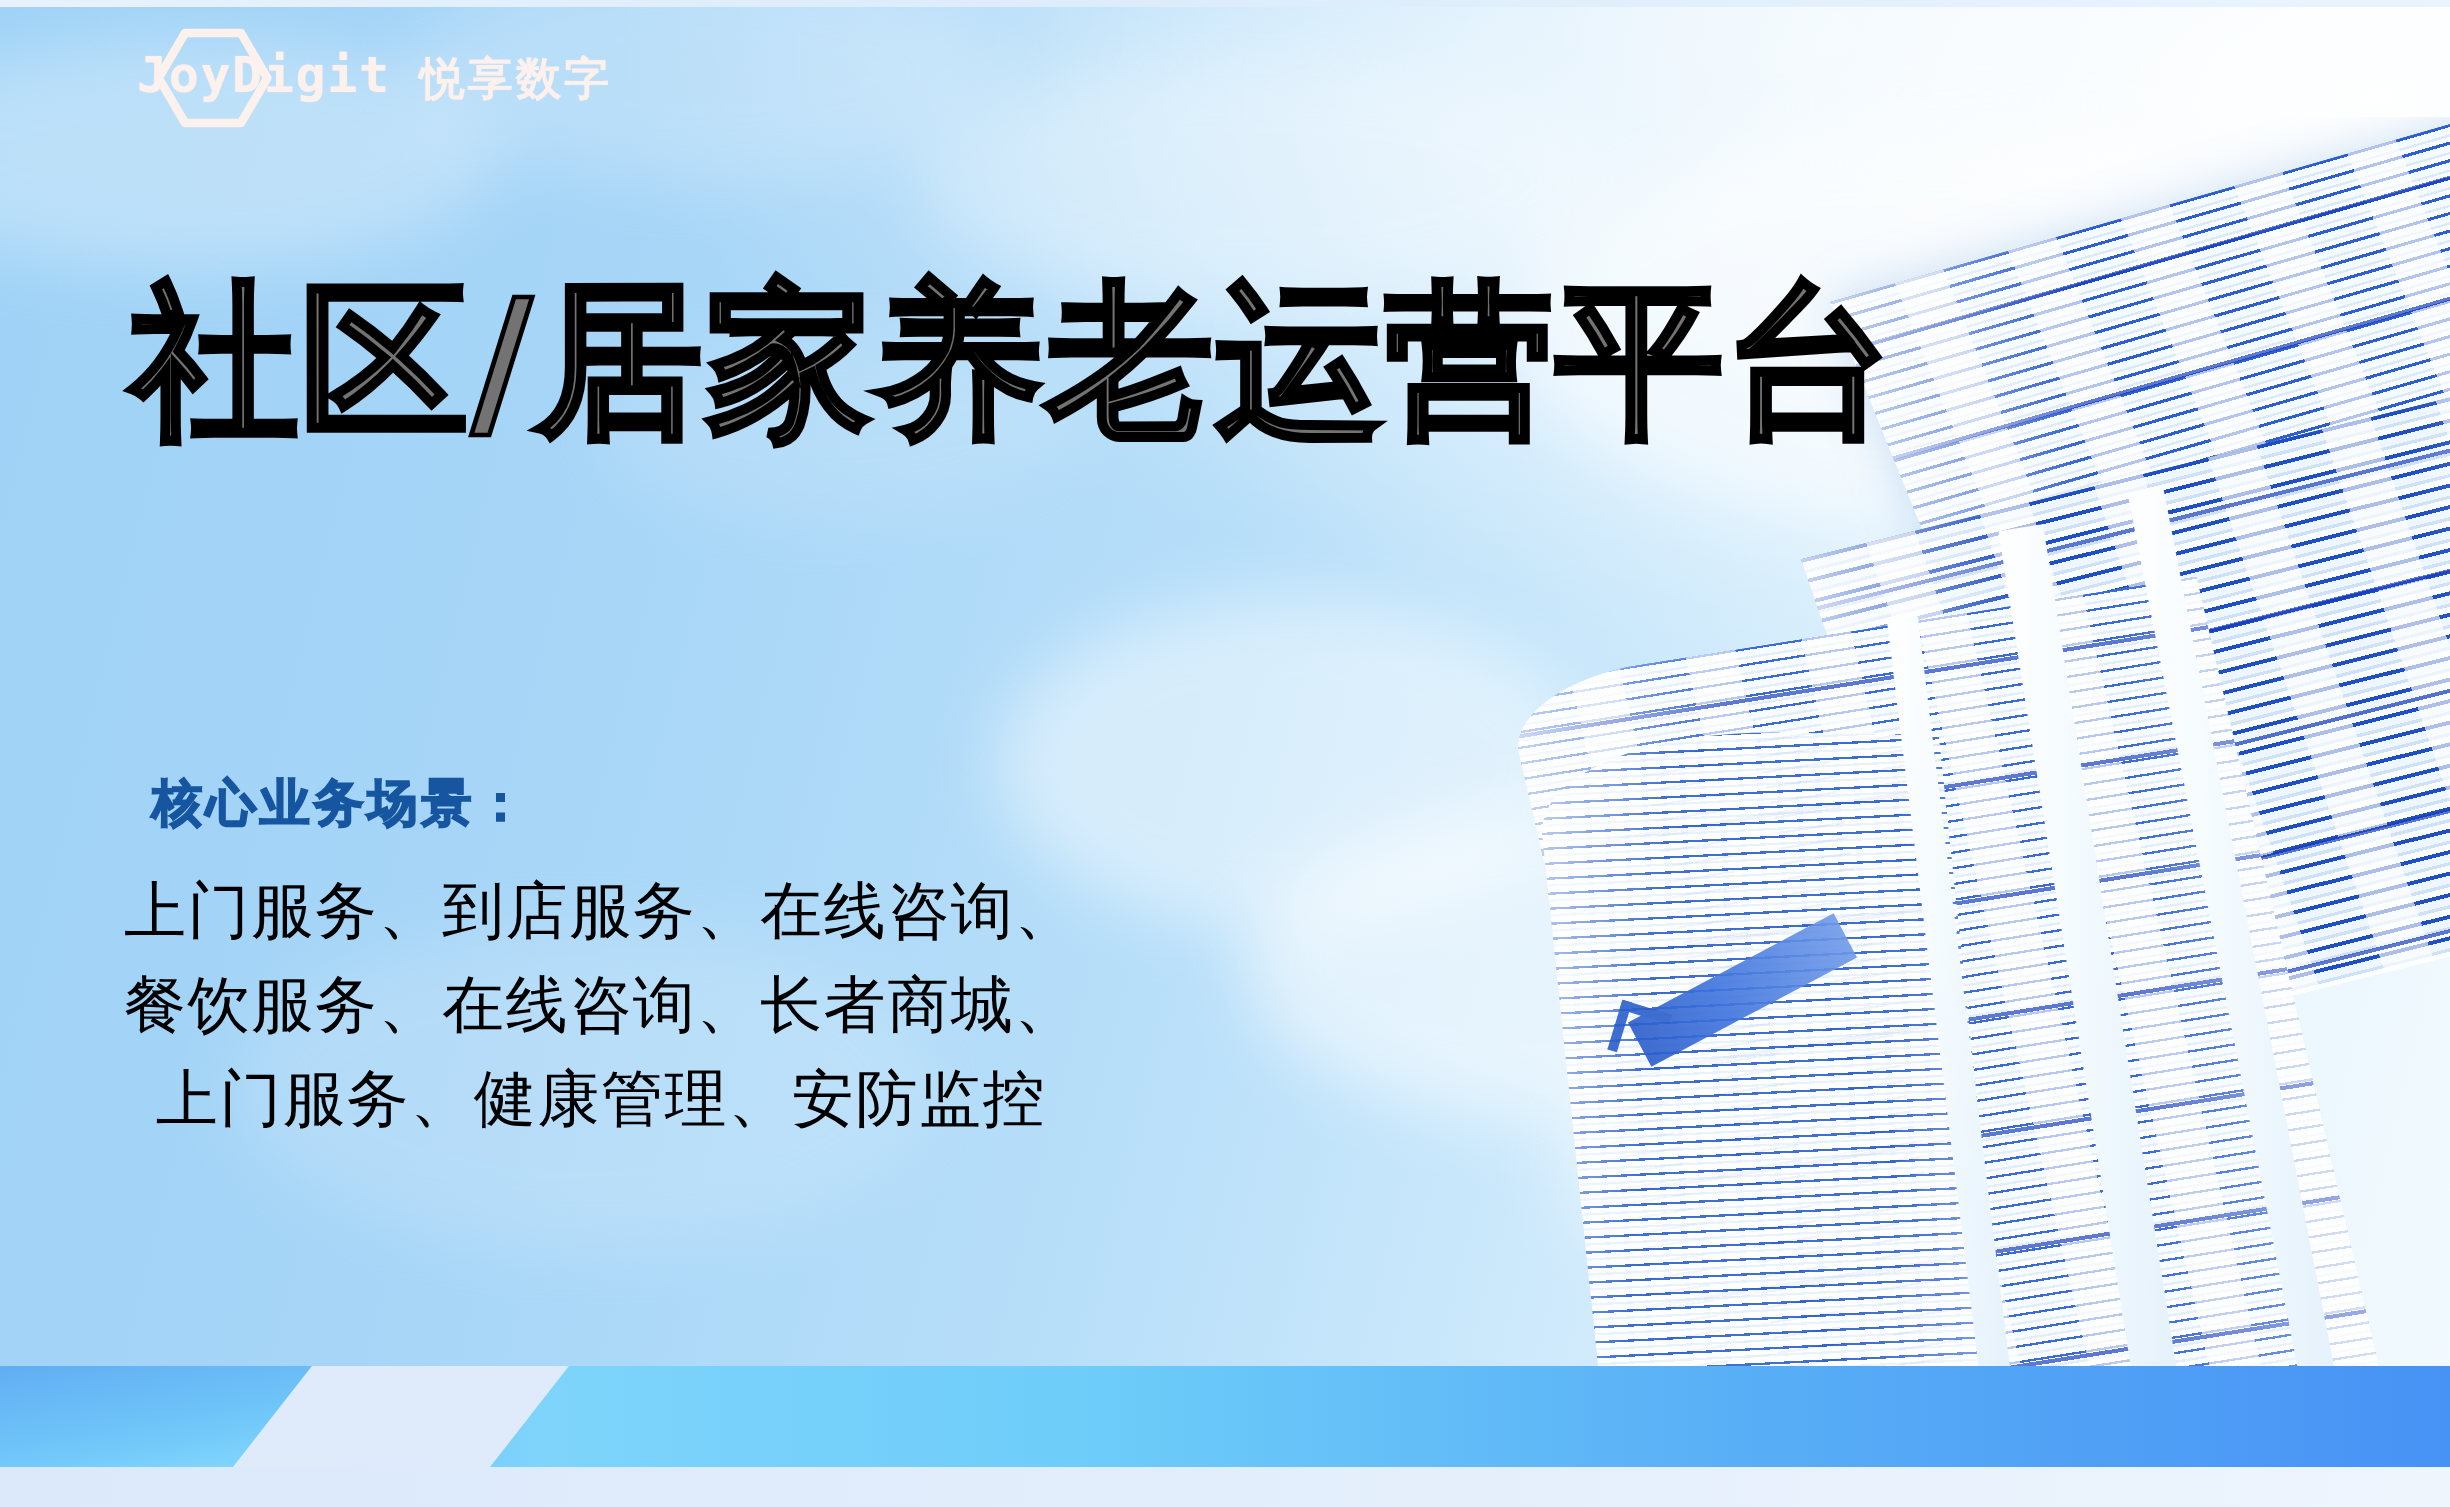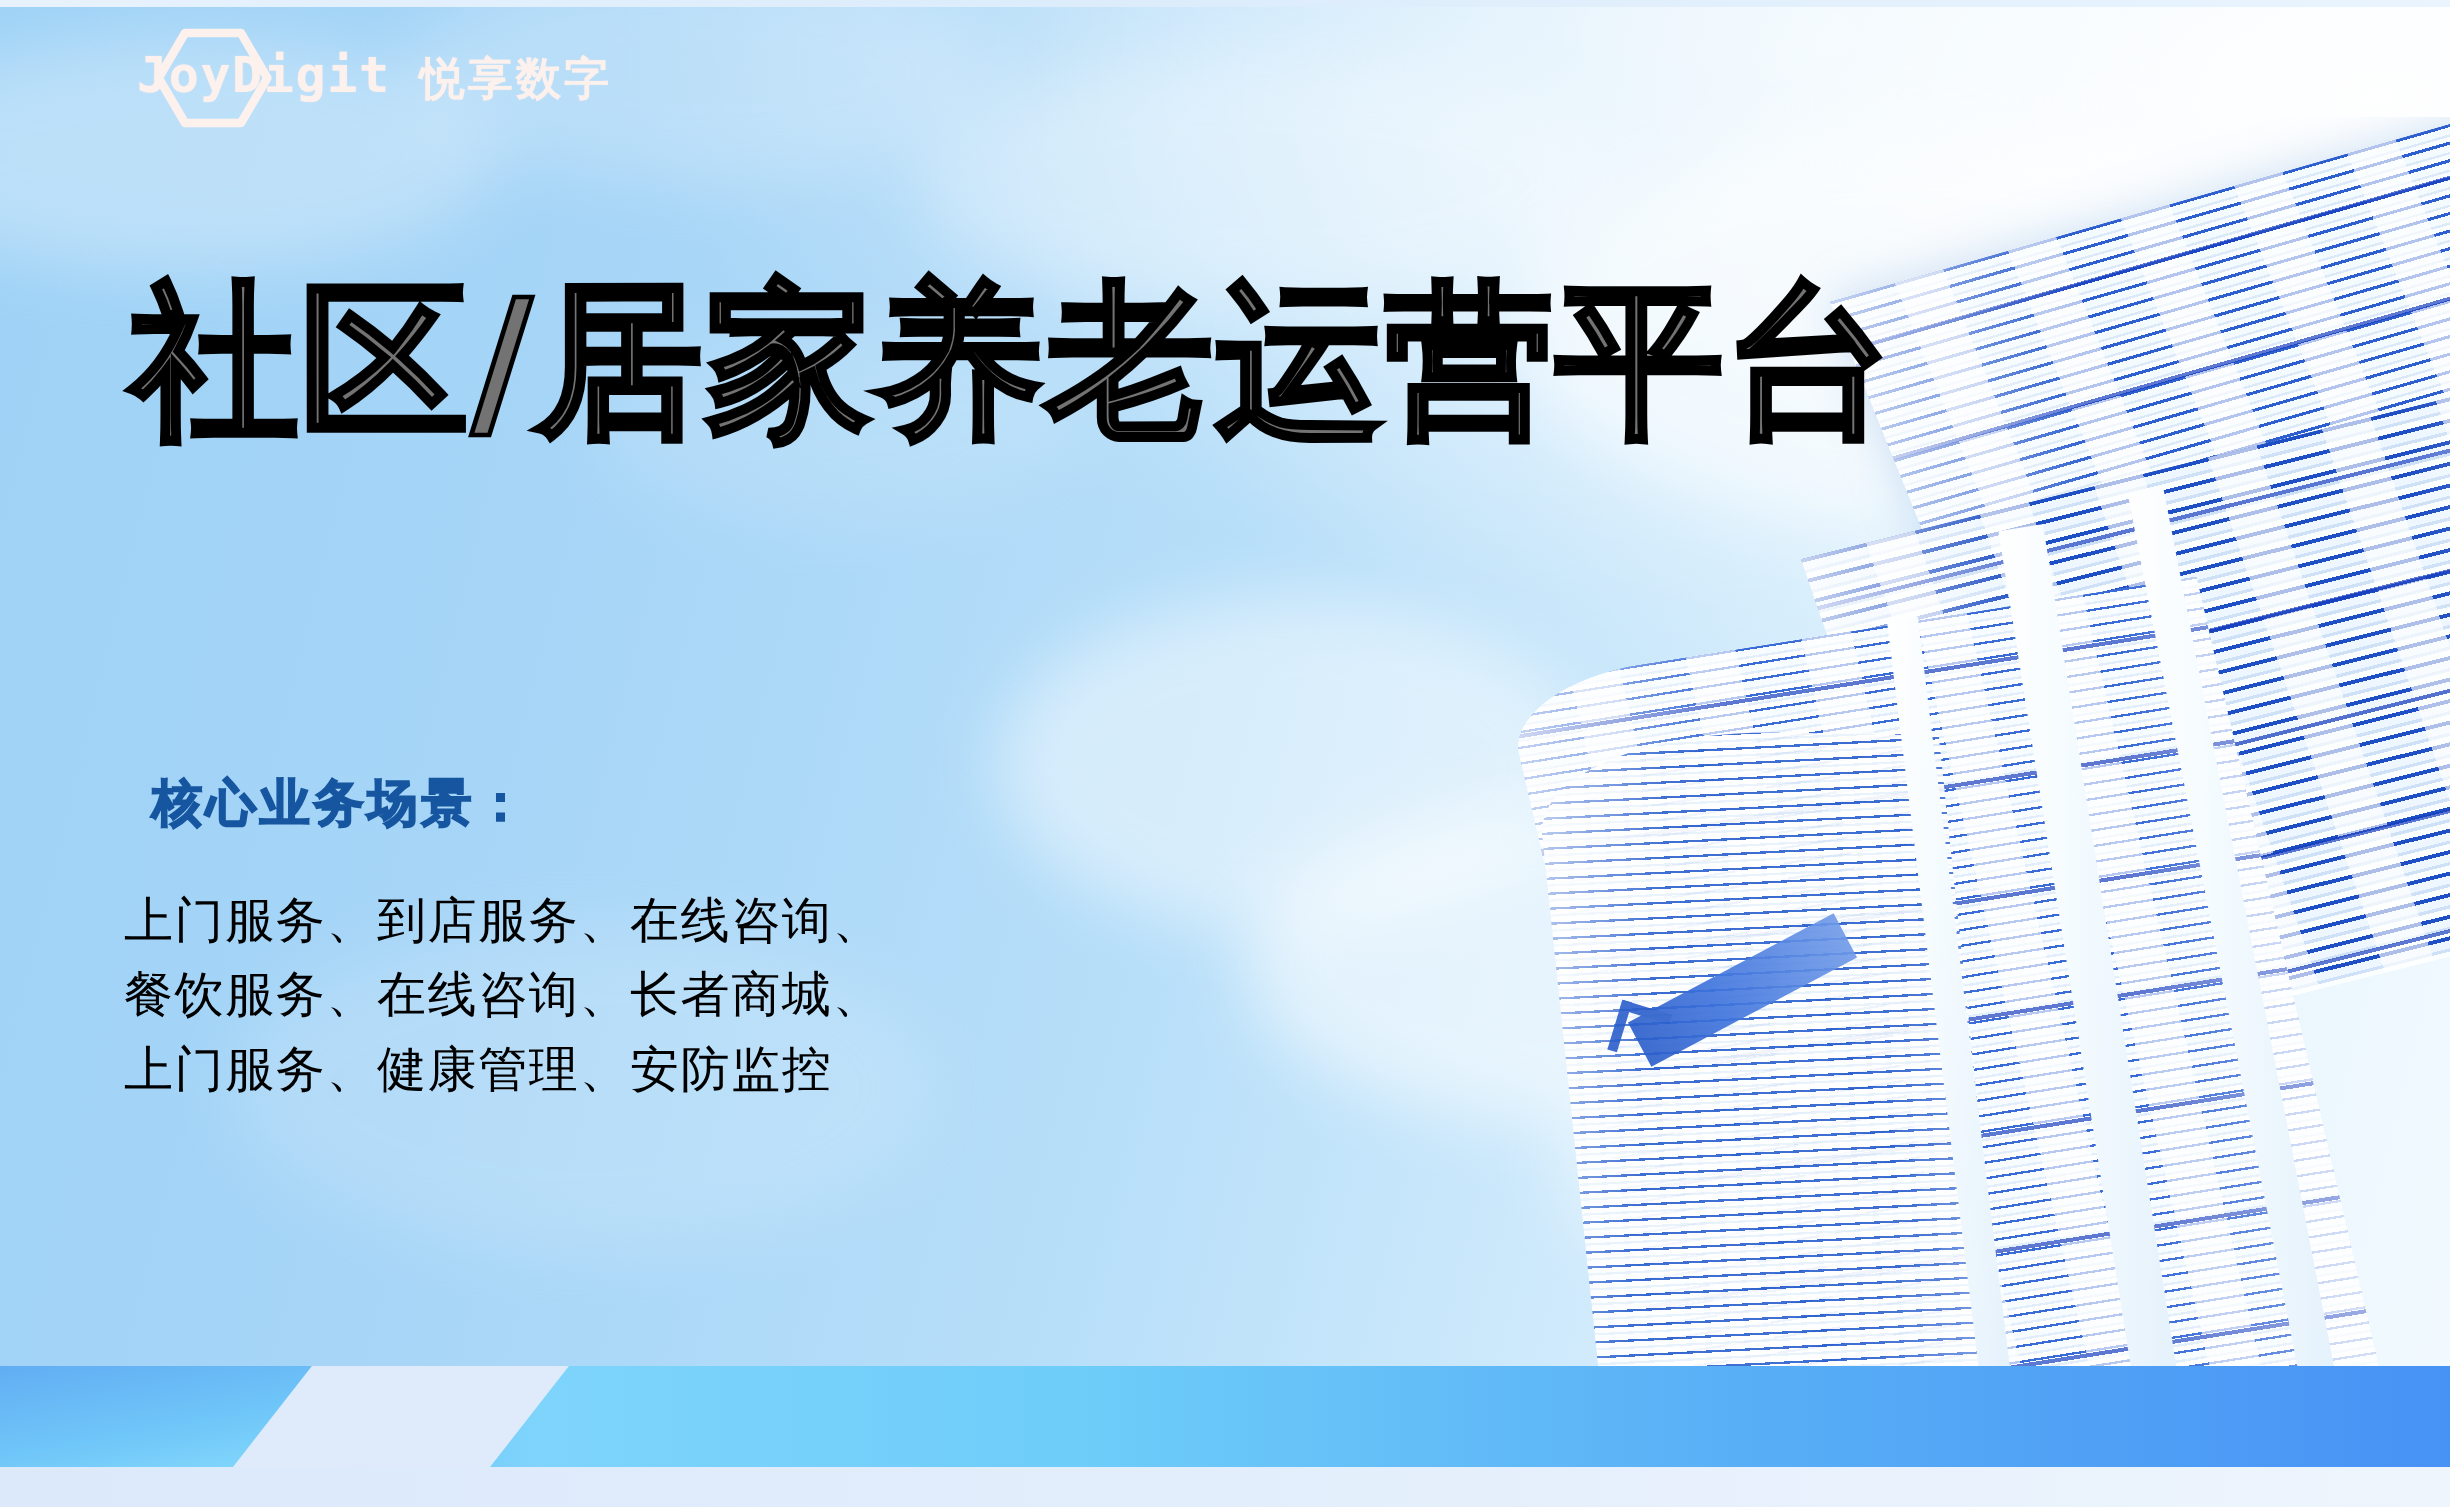--- a/index.html
+++ b/index.html
@@ -9,20 +9,21 @@
     -webkit-font-smoothing:antialiased;
   }
 
   
   .slide{
     position:relative;
     width:2450px;
     height:1508px;
     overflow:hidden;
     background:#d8ecfb;
+    text-align:center;
   }
 
   
   .top-strip{
     position:absolute; left:0; top:0; width:100%; height:7px;
     background:linear-gradient(90deg,#e7f2fd 0%,#dcecfb 45%,#e9f4fe 100%);
     z-index:40;
   }
 
   
@@ -224,24 +225,24 @@
     position:absolute; left:152px; top:778px;
     z-index:50;
     font-family:"DejaVu Sans","Liberation Sans",sans-serif;
     font-weight:700; font-size:50px; line-height:1;
     letter-spacing:3.9px;
     color:#16559f;
     white-space:nowrap;
     -webkit-text-stroke:1.9px #16559f;
   }
   .scenes{
-    position:absolute; left:124px; top:884px;
+    position:absolute; left:124px; top:864px;
     z-index:50;
     font-family:"DejaVu Sans","Liberation Sans",sans-serif;
-    font-weight:400; font-size:49px;
+    font-weight:400; font-size:62px;
     line-height:1.52;
     letter-spacing:1.6px;
     color:#000000;
   }
   .scenes div{ white-space:nowrap; }
 </style>
 </head>
 <body>
 
 <div class="slide">

